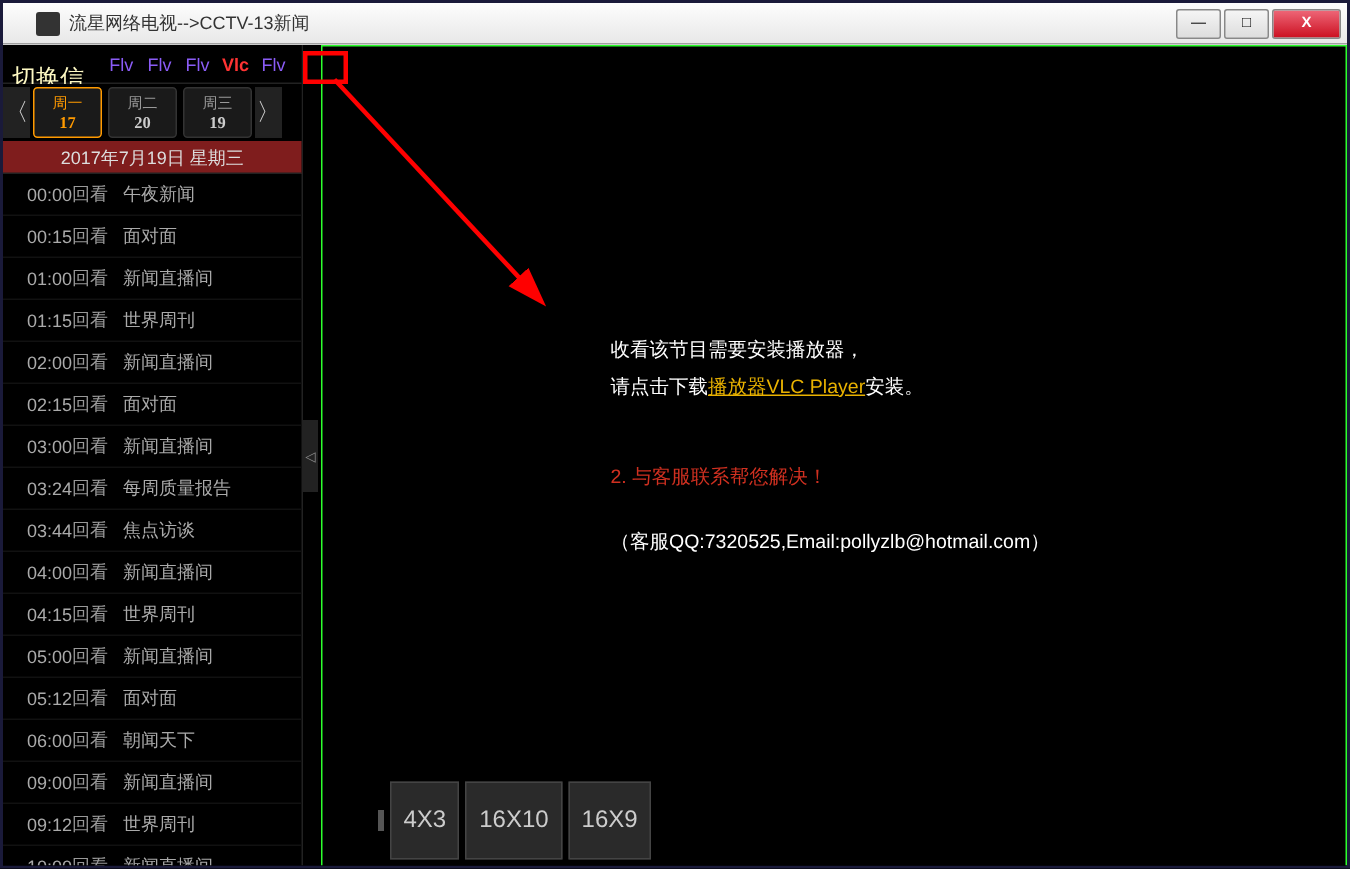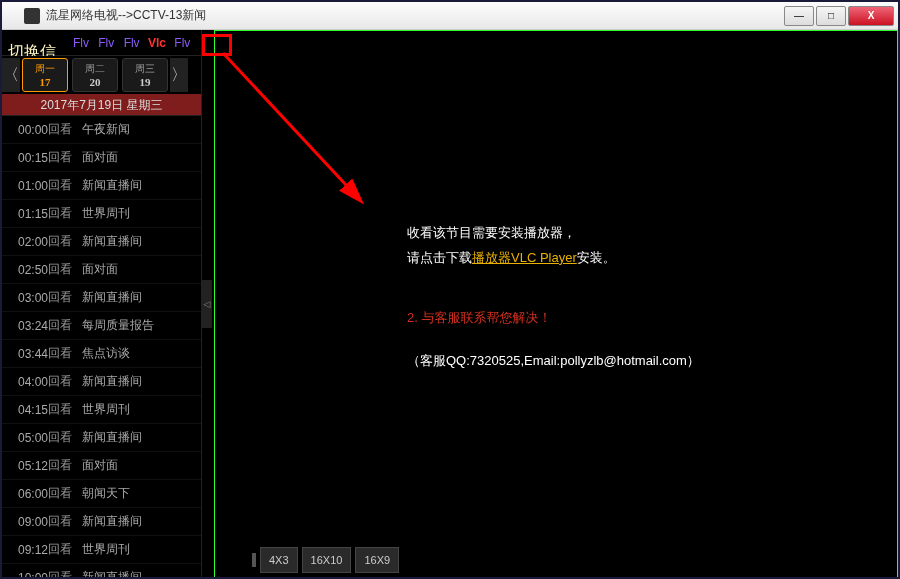--- a/index.html
+++ b/index.html
@@ -58,21 +58,21 @@
 .msg-link { color: #e9b200; text-decoration: underline; cursor: pointer; }
 .msg-red { color: #d03020; }
 .msg-block2 { margin-top: 36px; }
 
 
 .anno-box { position: absolute; left: 200px; top: 32px; width: 30px; height: 22px; border: 3px solid #ff0000; z-index: 50; pointer-events: none; }
 .anno-arrow { position: absolute; left: 218px; top: 48px; z-index: 50; pointer-events: none; }
 
 
 .aspect-bar { position: absolute; left: 250px; bottom: 4px; display: flex; align-items: center; gap: 4px; }
-.aspect-btn { background: #2a2a2a; color: #ccc; font-size: 11px; padding: 6px 8px; cursor: pointer; border: 1px solid #444; }
+.aspect-btn { background: #2a2a2a; color: #ccc; font-size: 16px; padding: 16px 8px; cursor: pointer; border: 1px solid #444; }
 .aspect-sep { width: 4px; height: 14px; background: #555; }
 
 </style>
 </head>
 <body>
 
 <div class="titlebar">
   <div class="titlebar-icon"></div>
   <div class="titlebar-text">流星网络电视--&gt;CCTV-13新闻</div>
   <div class="win-controls">
@@ -139,21 +139,21 @@
           <span class="time">01:15</span>
           <span class="action">回看</span>
           <span class="name">世界周刊</span>
         </div>
         <div class="program-item">
           <span class="time">02:00</span>
           <span class="action">回看</span>
           <span class="name">新闻直播间</span>
         </div>
         <div class="program-item">
-          <span class="time">02:50</span>
+          <span class="time">02:15</span>
           <span class="action">回看</span>
           <span class="name">面对面</span>
         </div>
         <div class="program-item">
           <span class="time">03:00</span>
           <span class="action">回看</span>
           <span class="name">新闻直播间</span>
         </div>
         <div class="program-item">
           <span class="time">03:24</span>

